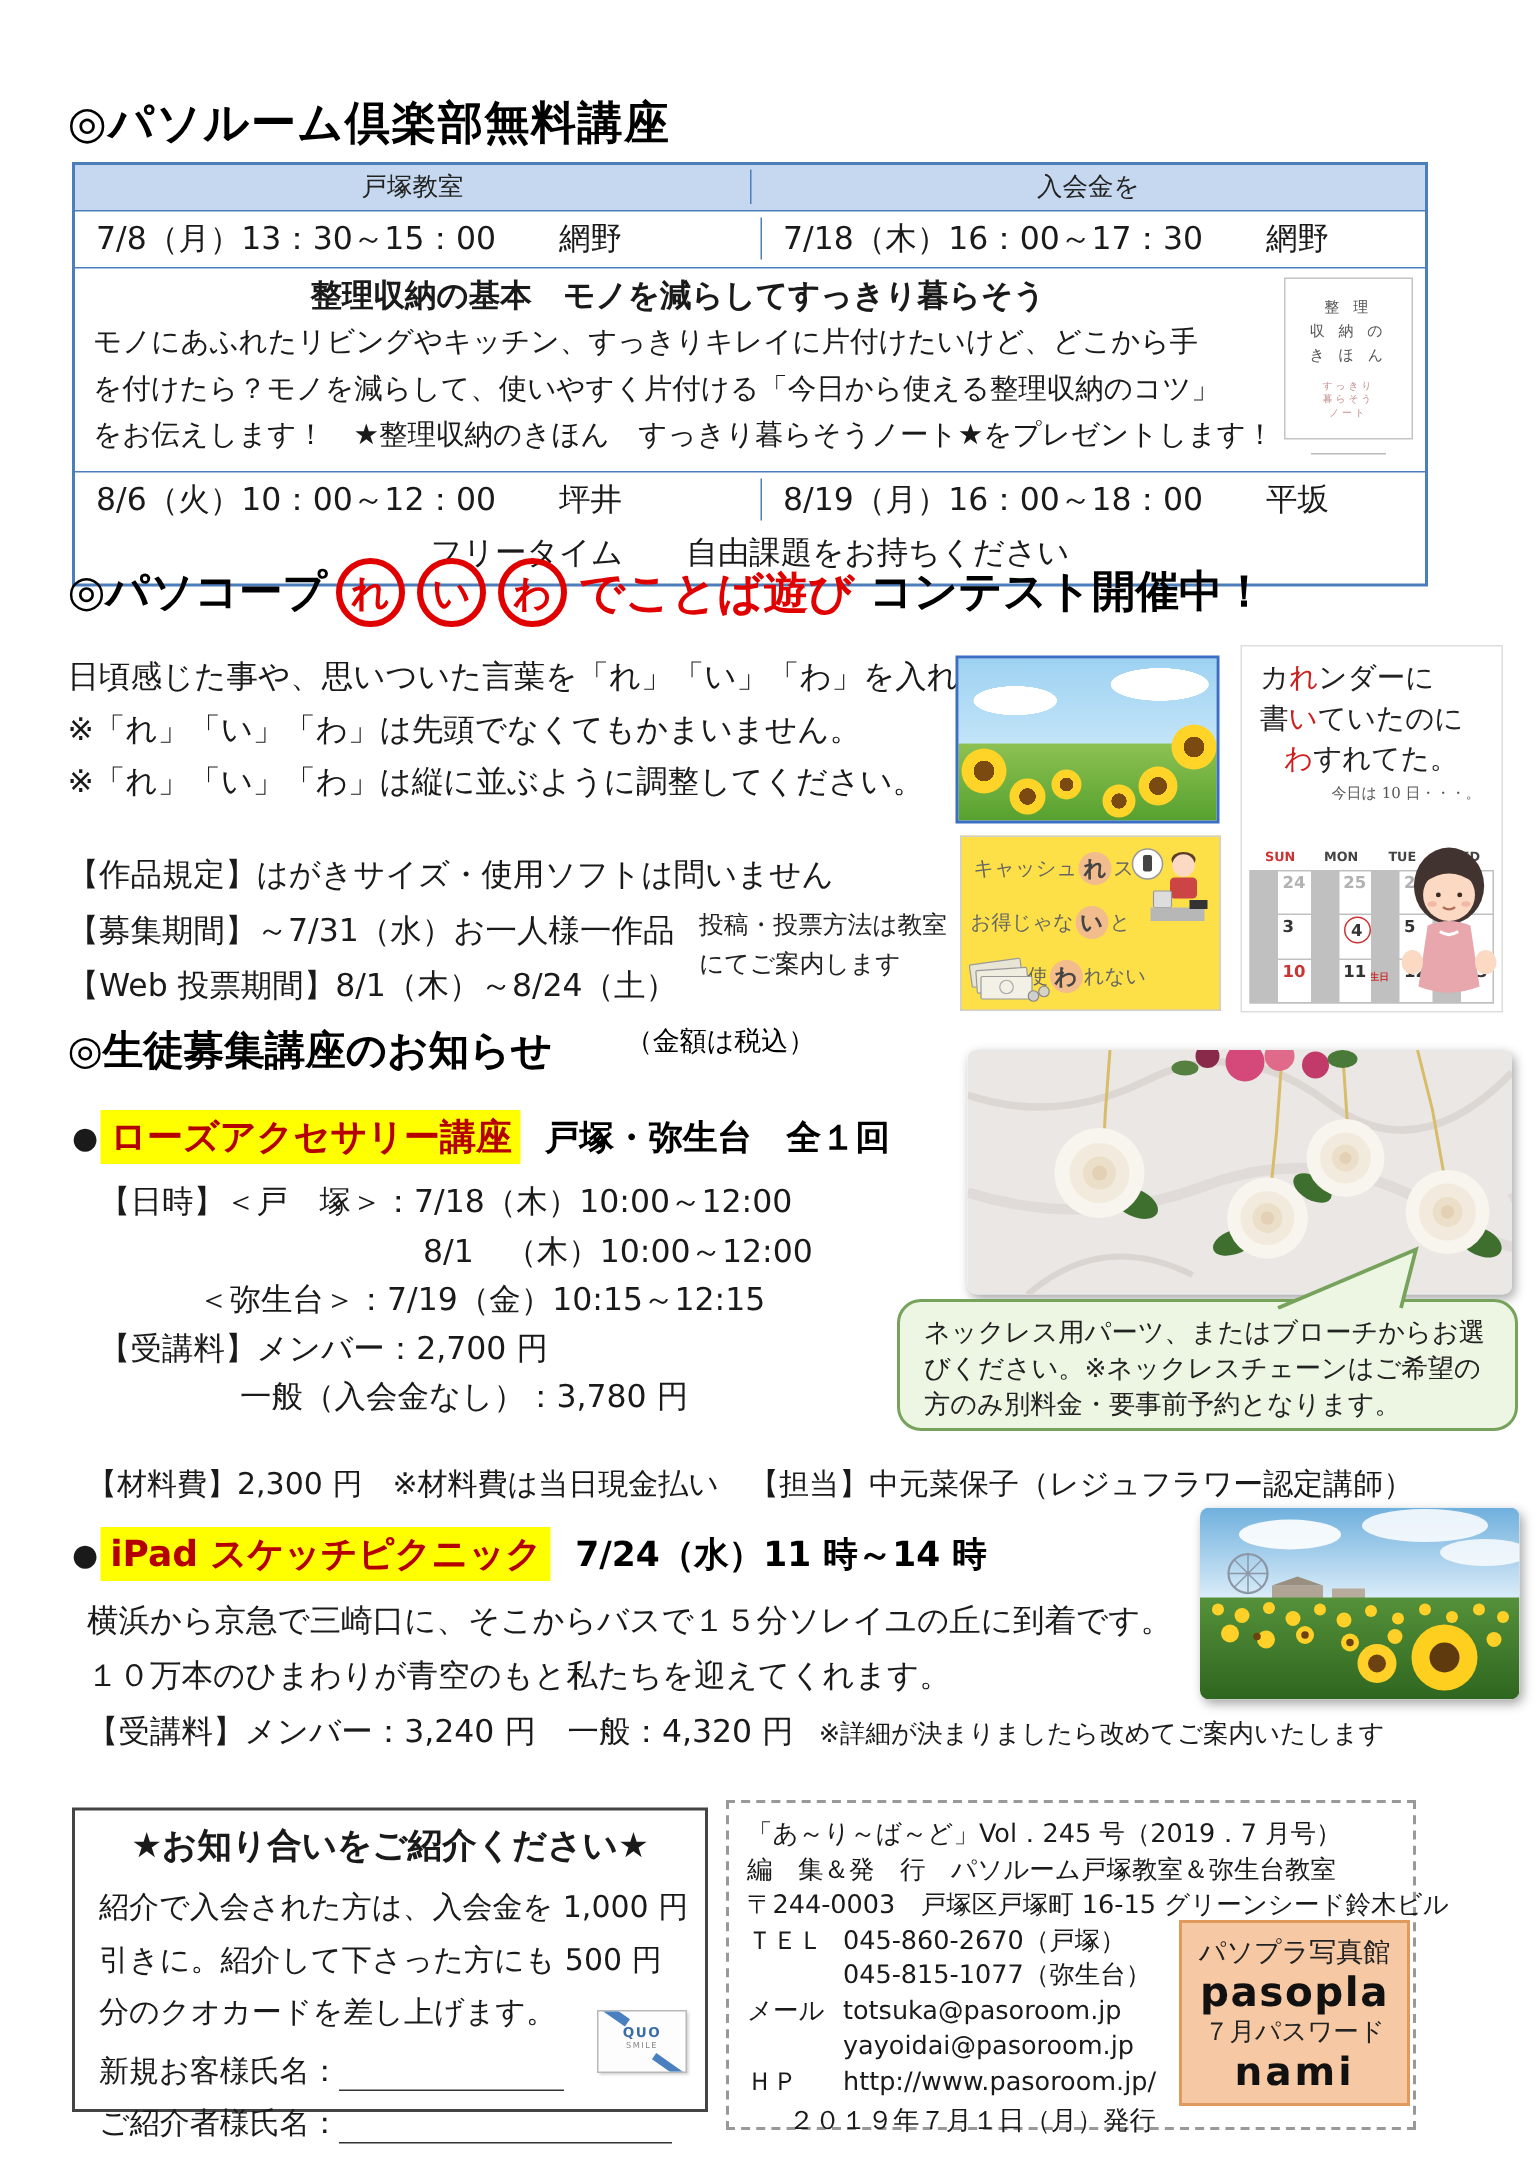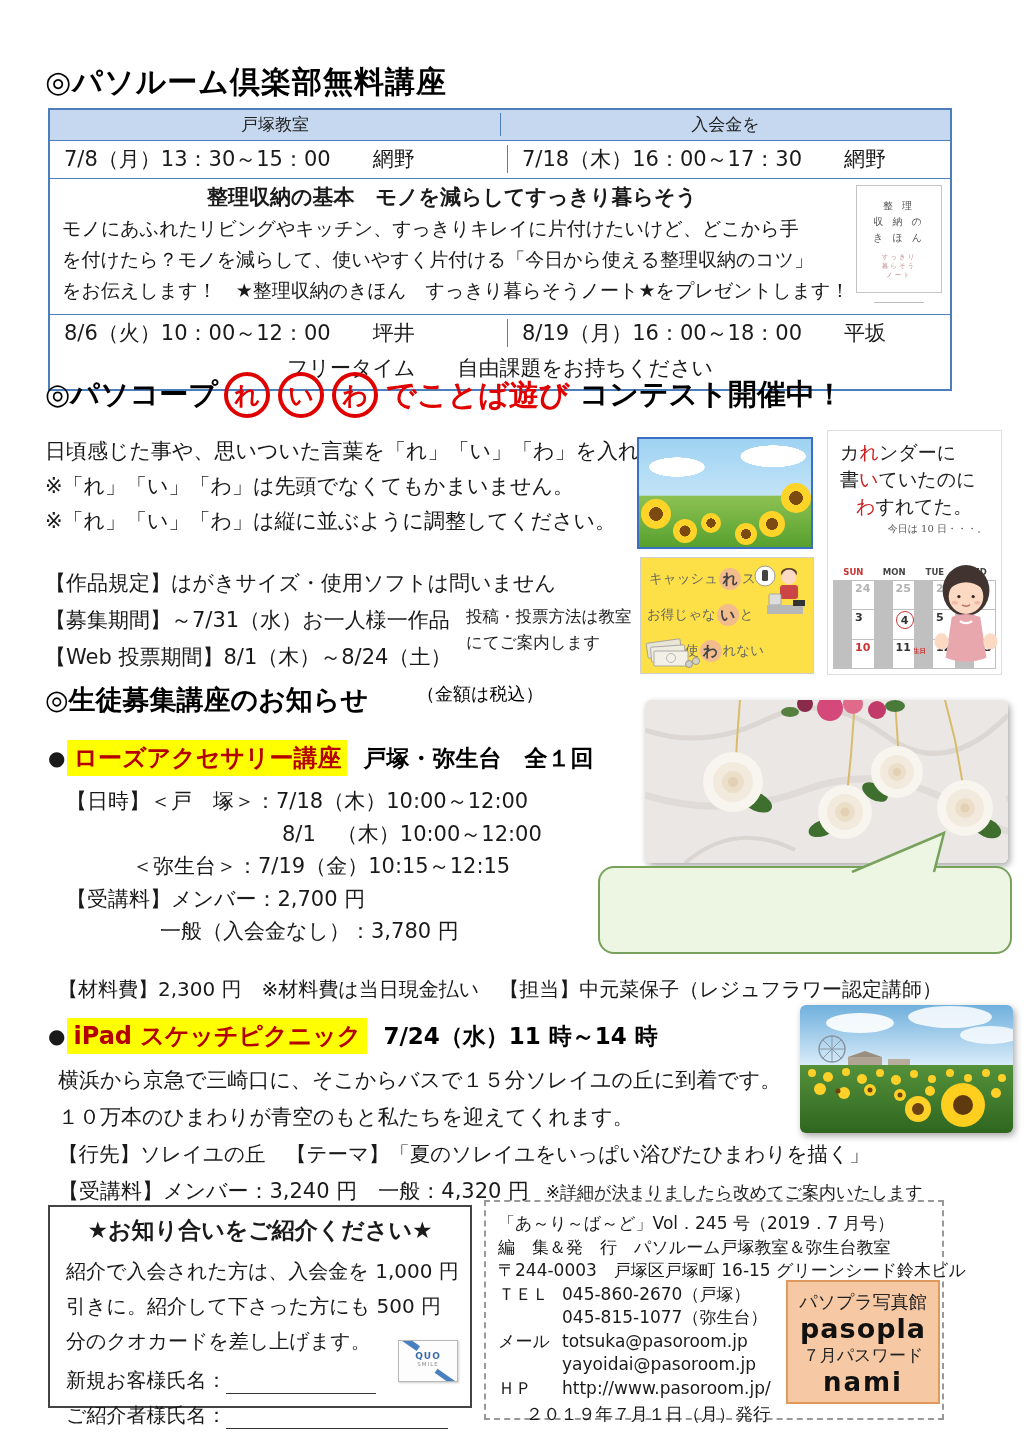--- a/index.html
+++ b/index.html
@@ -350,32 +350,32 @@
       <circle cx="320" cy="108" r="4.5" fill="#e4d0b4"></circle>
     </g>
   </svg>
 </div>
 
 <div class="abs bubble">
   <svg class="bubble-tail" viewBox="0 0 120 44">
     <path d="M14,43 L106,4 L96,43 Z" fill="#edf6e3"></path>
     <path d="M14,43 L106,4 L96,43" stroke="#76a25c" stroke-width="2.5" fill="none"></path>
   </svg>
+  <span>ネックレス用パーツ、またはブローチからお選びください。※ネックレスチェーンはご希望の方のみ別料金・要事前予約となります。</span>
 </div>
 
 <div class="abs course-line" style="left:48px;top:1018px;">
   <span class="bullet">●</span>
   <span class="hl">iPad スケッチピクニック</span>
   <span class="course-suffix">7/24（水）11 時～14 時</span>
 </div>
 
 <div class="abs ipad-details">
   <div class="nowrap">横浜から京急で三崎口に、そこからバスで１５分ソレイユの丘に到着です。</div>
   <div class="nowrap">１０万本のひまわりが青空のもと私たちを迎えてくれます。</div>
-  <div class="nowrap small-line">【行先】ソレイユの丘　【テーマ】「夏のソレイユをいっぱい浴びたひまわりを描く」</div>
   <div class="nowrap">
     <span>【受講料】メンバー：3,240 円　一般：4,320 円</span>
     <span class="fee-note">※詳細が決まりましたら改めてご案内いたします</span>
   </div>
 </div>
 
 <div class="abs photo sun-photo">
   <svg width="213" height="128" viewBox="0 0 213 128">
     <defs>
       <linearGradient id="sky" x1="0" y1="0" x2="0" y2="1">

